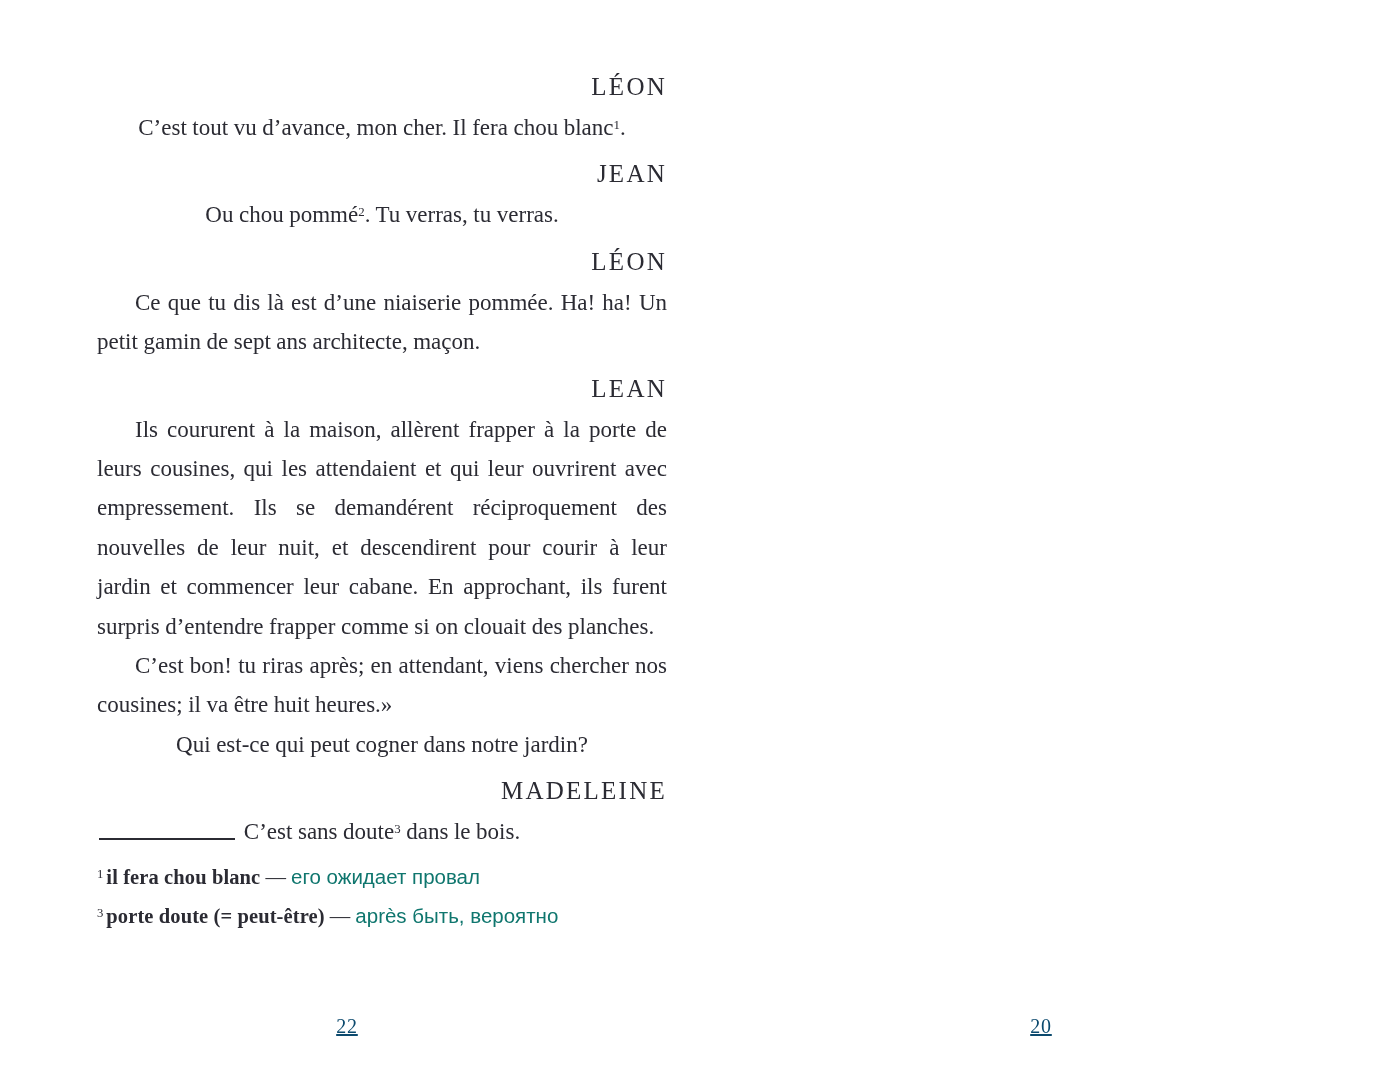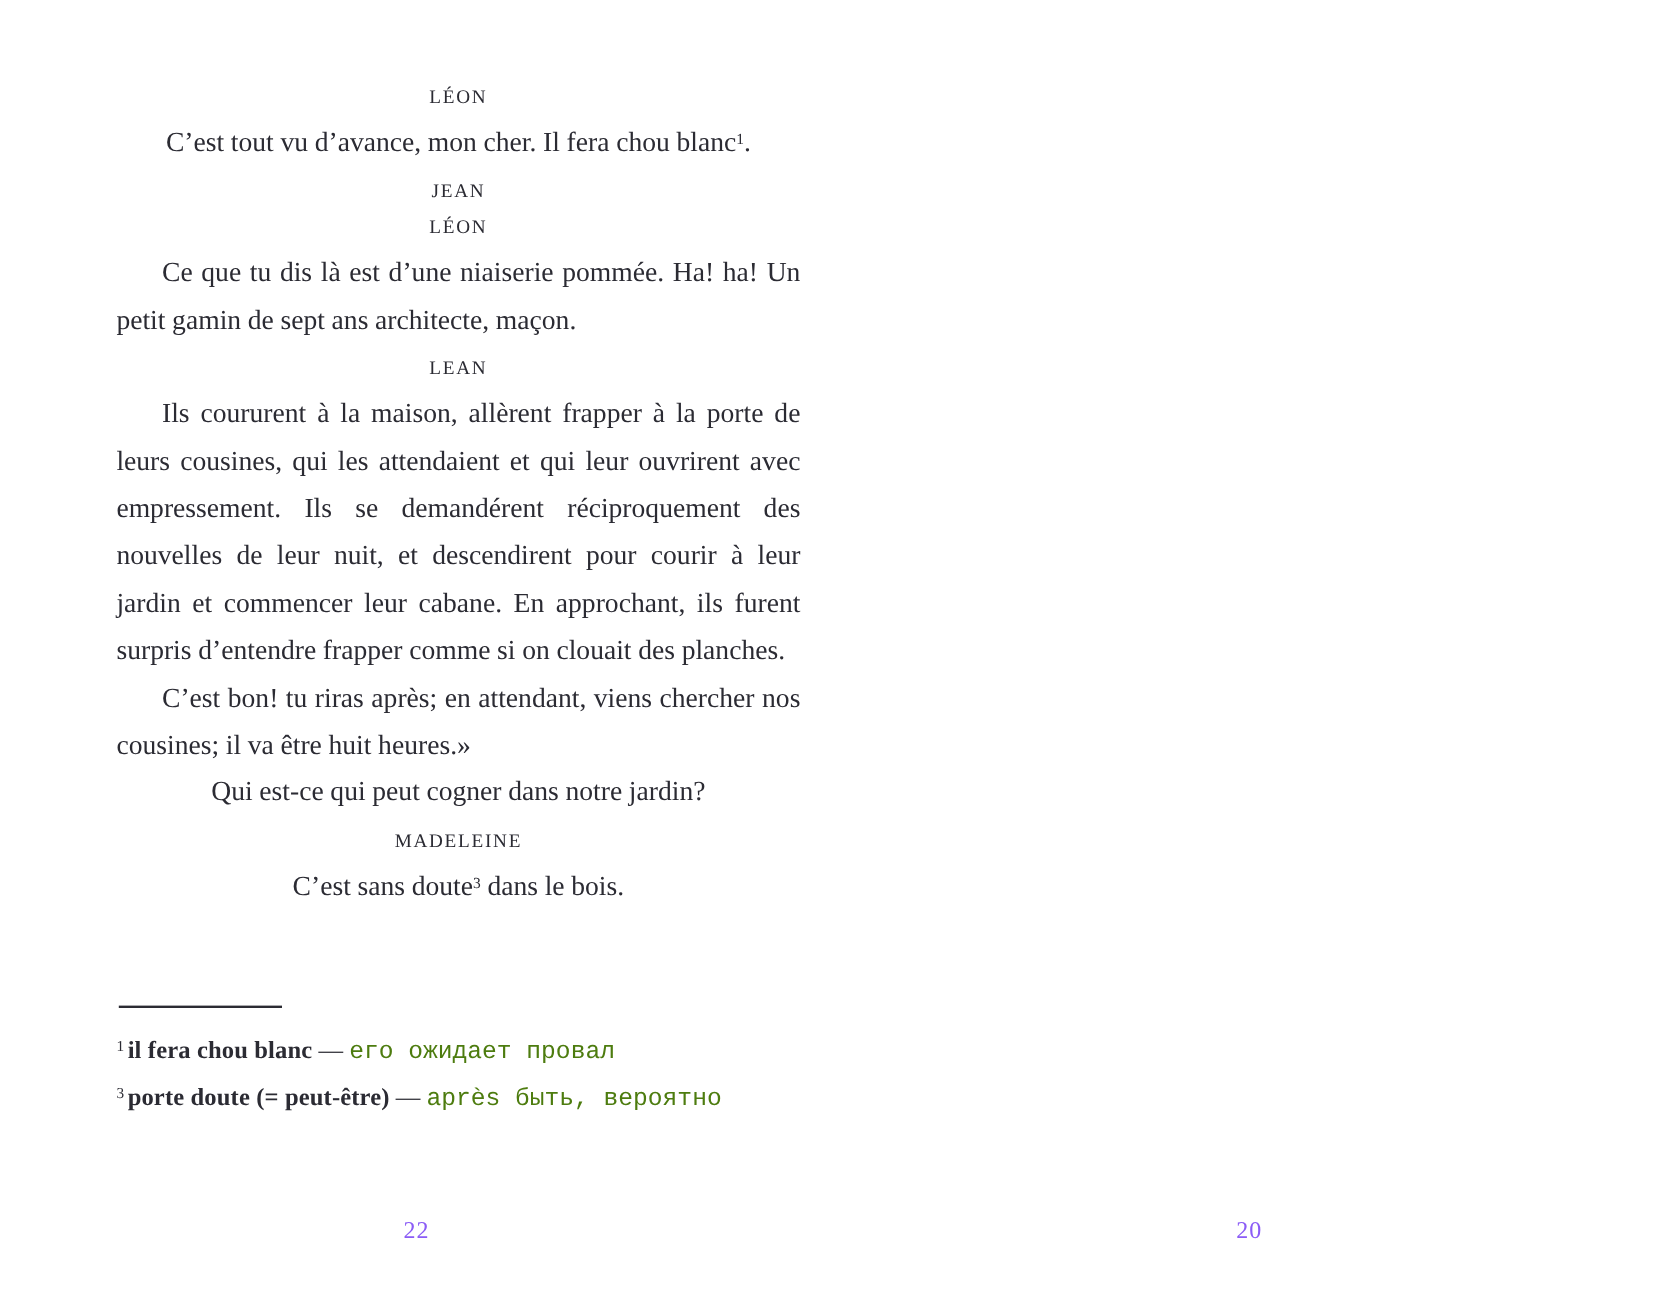--- a/index.html
+++ b/index.html
@@ -33,22 +33,22 @@
   .page-right { width: 694px; }
 
   .column {
     position: absolute;
     top: 74px;
     width: 570px;
   }
   .page-left  .column { left: 97px; }
 
   .speaker {
-    text-align: center;
-    font-size: 16px;
+    text-align: right;
+    font-size: 25px;
     letter-spacing: 0.09em;
     line-height: 1.0;
     margin: 14px 0 9px 0;
     white-space: nowrap;
   }
   .speaker:first-child { margin-top: 0; }
 
   .para {
     font-size: 23px;
     line-height: 39.4px;
@@ -95,44 +95,46 @@
     vertical-align: 0.5em;
     line-height: 0;
     margin-right: 3px;
   }
   .fn-term {
     font-weight: bold;
     letter-spacing: 0.005em;
   }
   .fn-dash { letter-spacing: 0; }
   .fn-gloss {
-    font-family: Liberation Mono, monospace;
-    color: #4d7c0f;
+    font-family: Liberation Sans, sans-serif;
+    color: #0f766e;
   }
 
   .folio {
     position: absolute;
     bottom: 42px;
     width: 100%;
     text-align: center;
     font-size: 20px;
-    color: #8b5cf6;
+    color: #0c4a6e;
     letter-spacing: 0.04em;
+    text-decoration: underline;
   }
 </style>
 </head>
 <body>
 
 <div class="page-spread">
 
   <div class="page page-left">
     <div class="column" id="col-left">
         <div class="speaker">LÉON</div>
         <div class="para indent centered">C’est tout vu d’avance, mon cher. Il fera chou blanc<sup class="fnref">1</sup>.</div>
         <div class="speaker">JEAN</div>
+        <div class="para indent centered">Ou chou pommé<sup class="fnref">2</sup>. Tu verras, tu verras.</div>
         <div class="speaker">LÉON</div>
         <div class="para indent">Ce que tu dis là est d’une niaiserie pommée. Ha! ha! Un petit gamin de sept ans architecte, maçon.</div>
         <div class="speaker">LEAN</div>
         <div class="para indent">Ils coururent à la maison, allèrent frapper à la porte de leurs cousines, qui les attendaient et qui leur ouvrirent avec empressement. Ils se demandérent ré­ciproquement des nouvelles de leur nuit, et descen­dirent pour courir à leur jardin et commencer leur cabane. En approchant, ils furent surpris d’entendre frapper comme si on clouait des planches.</div>
         <div class="para indent">C’est bon! tu riras après; en attendant, viens cher­cher nos cousines; il va être huit heures.»</div>
         <div class="para indent centered">Qui est-ce qui peut cogner dans notre jardin?</div>
         <div class="speaker">MADELEINE</div>
         <div class="para indent centered">C’est sans doute<sup class="fnref">3</sup> dans le bois.</div>
       </div>
     <div class="footnotes">

